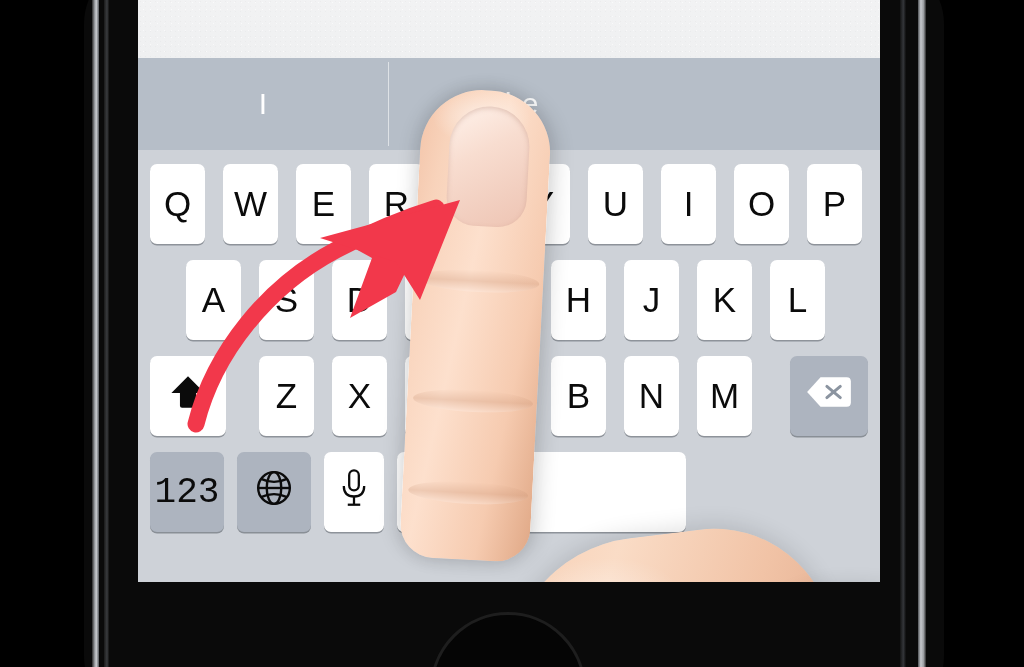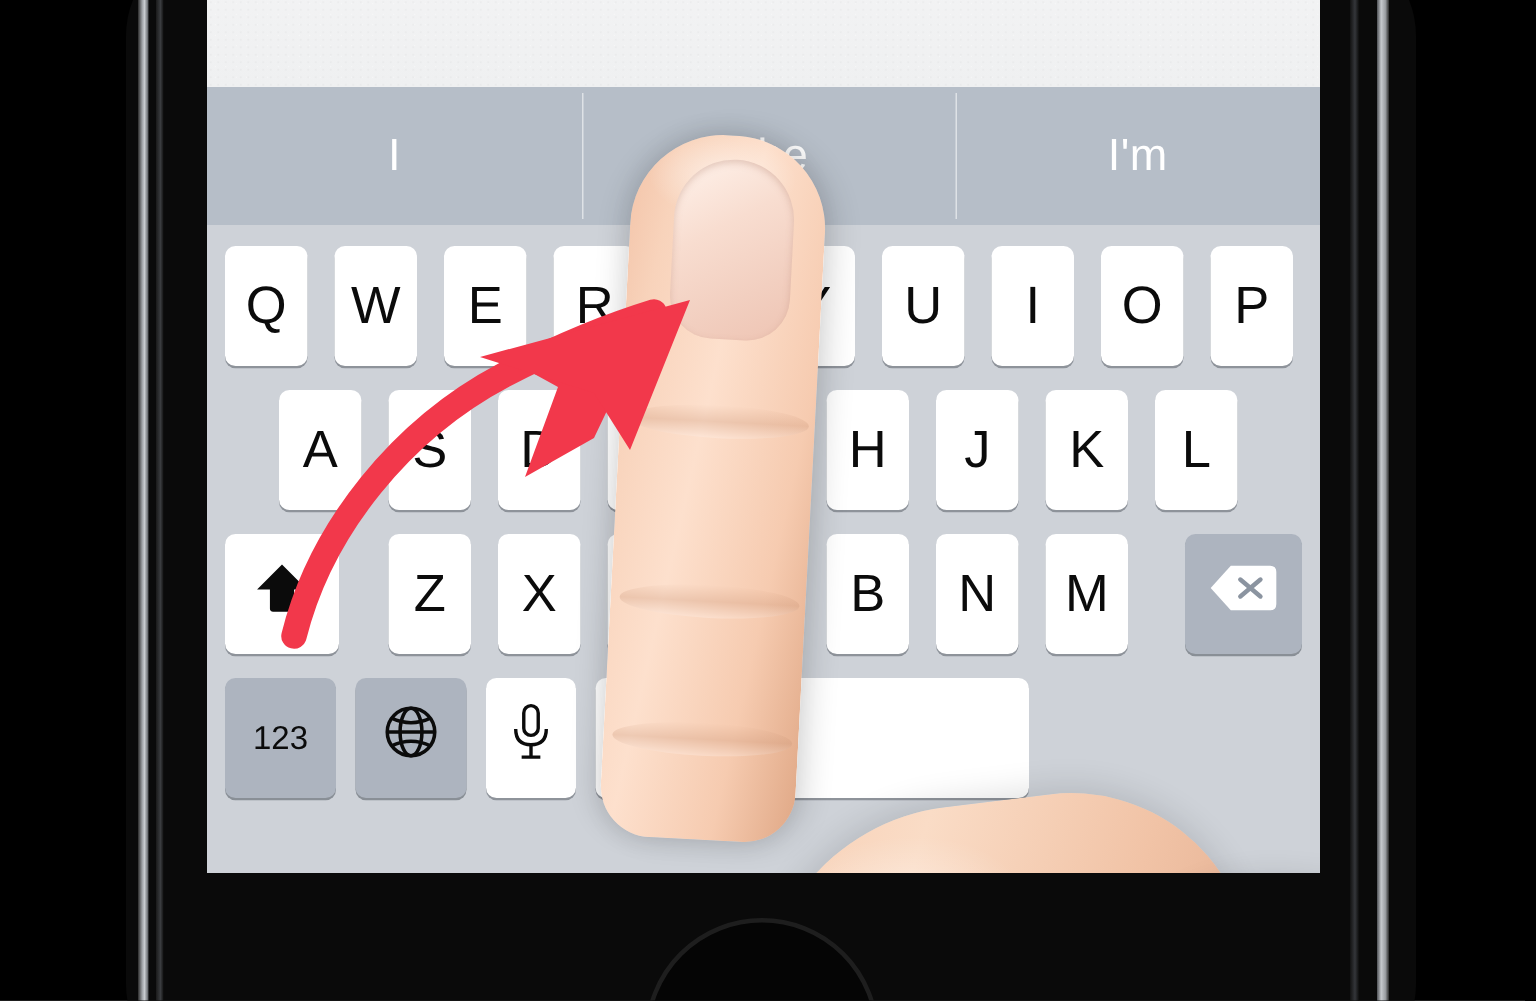--- a/index.html
+++ b/index.html
@@ -54,21 +54,21 @@
   .krow.r1{top:14px;}
   .krow.r2{top:110px;}
   .krow.r3{top:206px;}
   .krow.r4{top:302px;}
 
   .key{position:absolute;top:0;height:80px;border-radius:7px;
       background:#ffffff;box-shadow:0 1.5px 0 rgba(120,126,134,.75);
       display:flex;align-items:center;justify-content:center;
       font-size:35px;color:#0b0b0b;font-weight:400;}
   .key.gray{background:#adb4bf;box-shadow:0 1.5px 0 rgba(120,126,134,.8);}
-  .key.small{font-size:22px;}
+  .key.small{font-size:36px;font-family:Liberation Mono, monospace;}
 
   
   .finger{position:absolute;pointer-events:none;}
 
   .index-finger{left:273px;top:-60px;width:130px;height:470px;
       border-radius:62px 62px 34px 34px;
       background:
         radial-gradient(ellipse 70px 40px at 46% 6%, rgba(255,255,255,.55), rgba(255,255,255,0) 70%),
         linear-gradient(100deg,#f3c4a9 0%,#f8d3bb 16%,#fde0cd 42%,#f6cbb0 74%,#e0a886 100%);
       transform:rotate(3deg);
@@ -122,23 +122,20 @@
 
     <div class="app-content"></div>
 
     <div class="predictive">
       <div class="pred-item w1">
         <span>I</span>
       </div>
       <div class="pred-item w2">
         <span>The</span>
       </div>
-      <div class="pred-item">
-        <span>I'm</span>
-      </div>
     </div>
 
     <div class="keyboard">
 
       <div class="krow r1">
         <div class="key" style="left:12px;width:55px">
             <span>Q</span>
           </div>
         <div class="key" style="left:85px;width:55px">
             <span>W</span>

